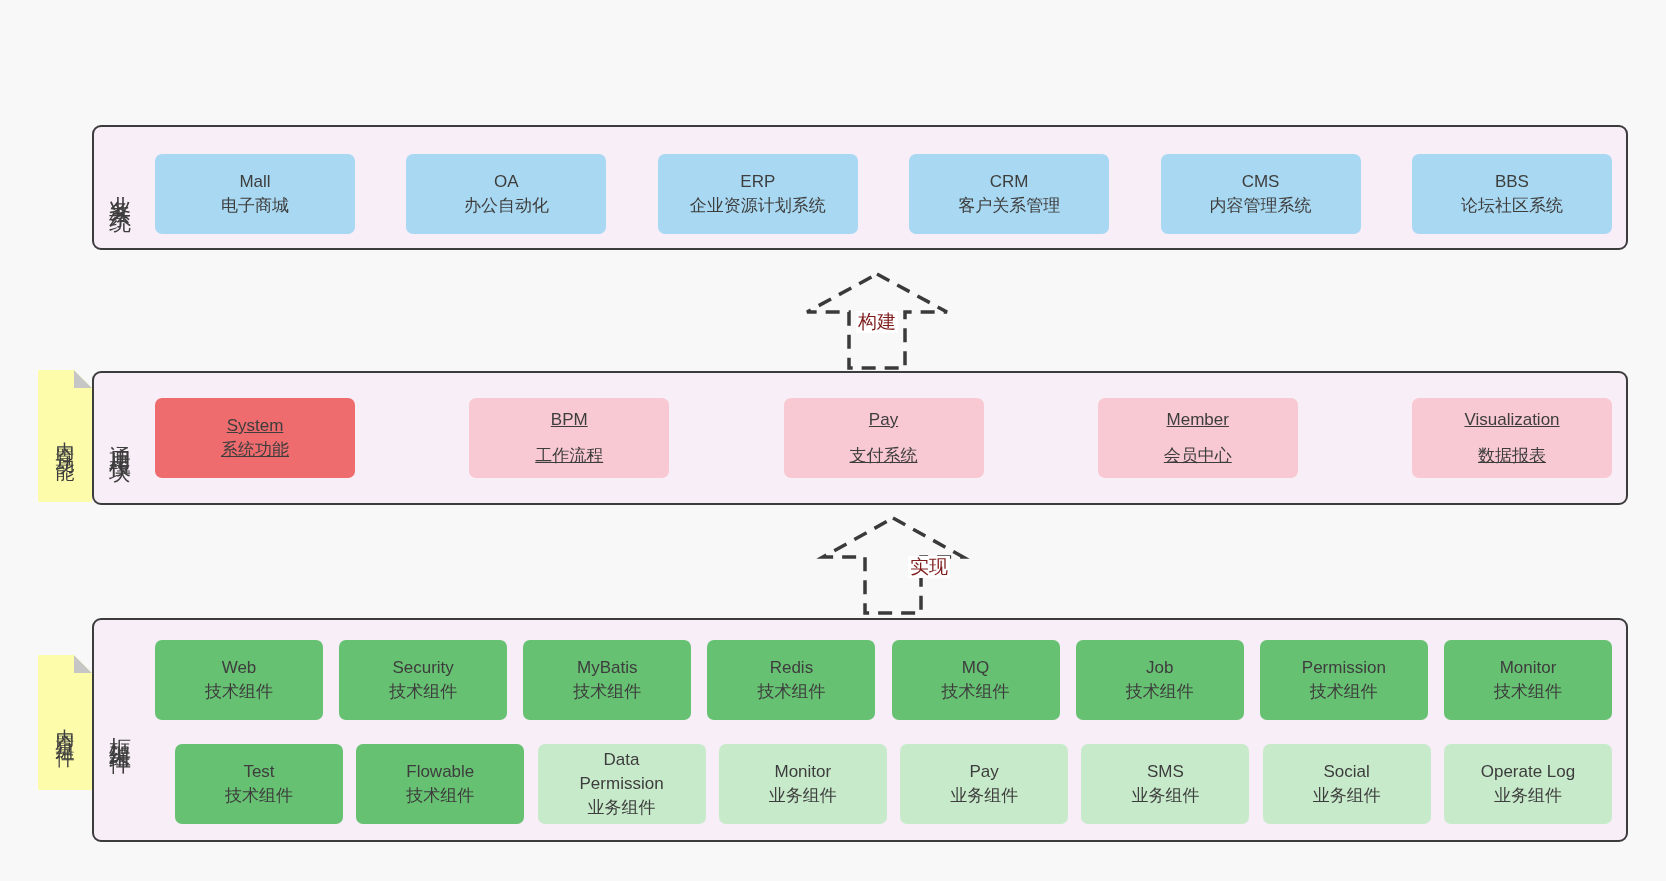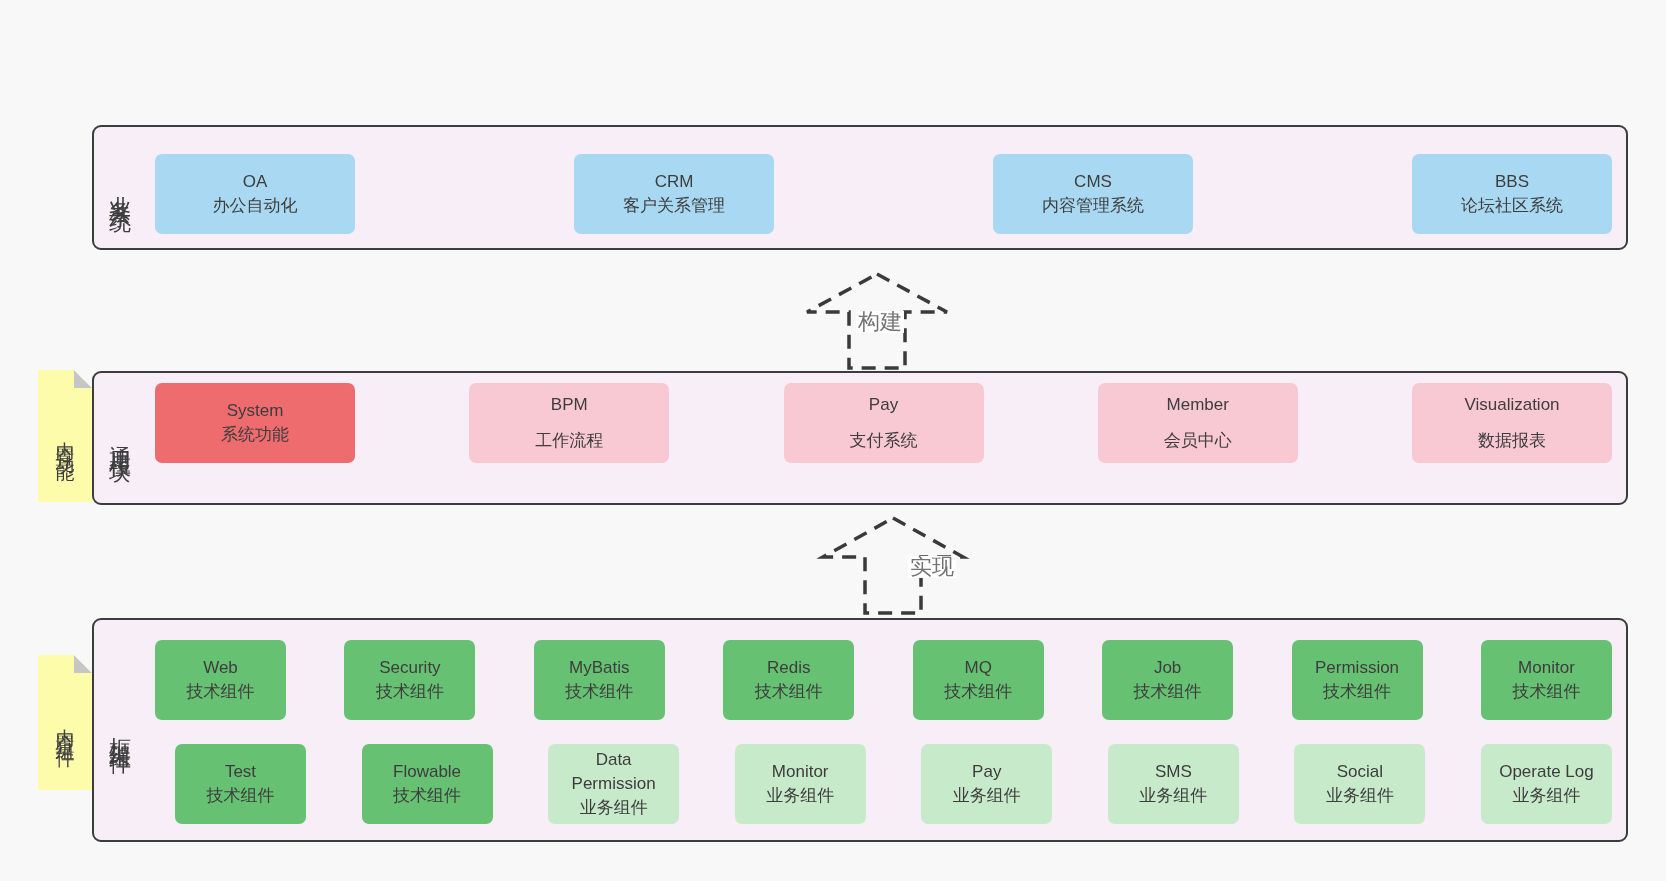--- a/index.html
+++ b/index.html
@@ -25,21 +25,21 @@
     display:flex;justify-content:space-between;align-items:center;
   }
   .box{
     box-sizing:border-box;border-radius:7px;
     display:flex;flex-direction:column;justify-content:center;align-items:center;
     text-align:center;font-size:17px;line-height:24px;
   }
   .box .t{display:block;max-width:118px;}
   .box.wide .t{max-width:190px;}
   .box.wide{width:200px;height:80px;}
-  .box.small{width:131px;height:80px;}
+  .box.small{width:168px;height:80px;}
   .blue{background:var(--blue,#a9d9f2);}
   .red{background:var(--red,#ee6b6e);}
   .pink{background:var(--pink,#f9c9d3);gap:12px;}
   .g1{background:var(--green_dark,#67c172);}
   .g2{background:var(--green_light,#c7eaca);}
   .sticky{
     position:absolute;left:38px;width:54px;background:var(--note_yellow,#fcfcab);
     clip-path:polygon(0 0,calc(100% - 18px) 0,100% 18px,100% 100%,0 100%);
     z-index:0;
   }
@@ -50,33 +50,41 @@
   }
   .sticky .note-text{
     position:absolute;left:50%;top:53%;transform:translate(-50%,-50%);
     writing-mode:vertical-rl;text-orientation:upright;
     font-size:19px;letter-spacing:7px;white-space:nowrap;color:#3d3d3d;
   }
   .band, .arrow-svg{z-index:1;}
   .arrow-svg{position:absolute;}
   .arrow-label{
     position:absolute;z-index:2;background:#ffffff;
-    font-size:22px;line-height:22px;padding:0 2px;color:#737373;
+    font-size:19px;line-height:22px;padding:0 2px;color:#7f1d1d;
   }
   .row{position:absolute;left:61px;right:14px;display:flex;justify-content:space-between;}
 </style>
 </head>
 <body>
 
 <div class="band" style="top:125px;height:125px;">
   <div class="band-label">业务系统</div>
   <div class="band-content" style="top:27px;height:80px;">
     <div class="box wide blue">
+      <span class="t">Mall</span>
+      <span class="s">电子商城</span>
+    </div>
+    <div class="box wide blue">
       <span class="t">OA</span>
       <span class="s">办公自动化</span>
+    </div>
+    <div class="box wide blue">
+      <span class="t">ERP</span>
+      <span class="s">企业资源计划系统</span>
     </div>
     <div class="box wide blue">
       <span class="t">CRM</span>
       <span class="s">客户关系管理</span>
     </div>
     <div class="box wide blue">
       <span class="t">CMS</span>
       <span class="s">内容管理系统</span>
     </div>
     <div class="box wide blue">
@@ -90,21 +98,21 @@
   <polygon points="78,7 148,45 106,45 106,101 50,101 50,45 8,45" fill="none" stroke="#3a3a3a" stroke-width="3.5" stroke-dasharray="14 9"></polygon>
 </svg>
 <div class="arrow-label" style="left:856px;top:311px;">构建</div>
 
 <div class="sticky" style="top:370px;height:132px;">
   <div class="fold"></div>
   <div class="note-text">内置功能</div>
 </div>
 <div class="band" style="top:371px;height:134px;">
   <div class="band-label">通用模块</div>
-  <div class="band-content" style="top:10px;height:80px;">
+  <div class="band-content" style="top:25px;height:80px;text-decoration:underline;">
     <div class="box wide red">
       <span class="t">System</span>
       <span class="s">系统功能</span>
     </div>
     <div class="box wide pink">
       <span class="t">BPM</span>
       <span class="s">工作流程</span>
     </div>
     <div class="box wide pink">
       <span class="t">Pay</span>

